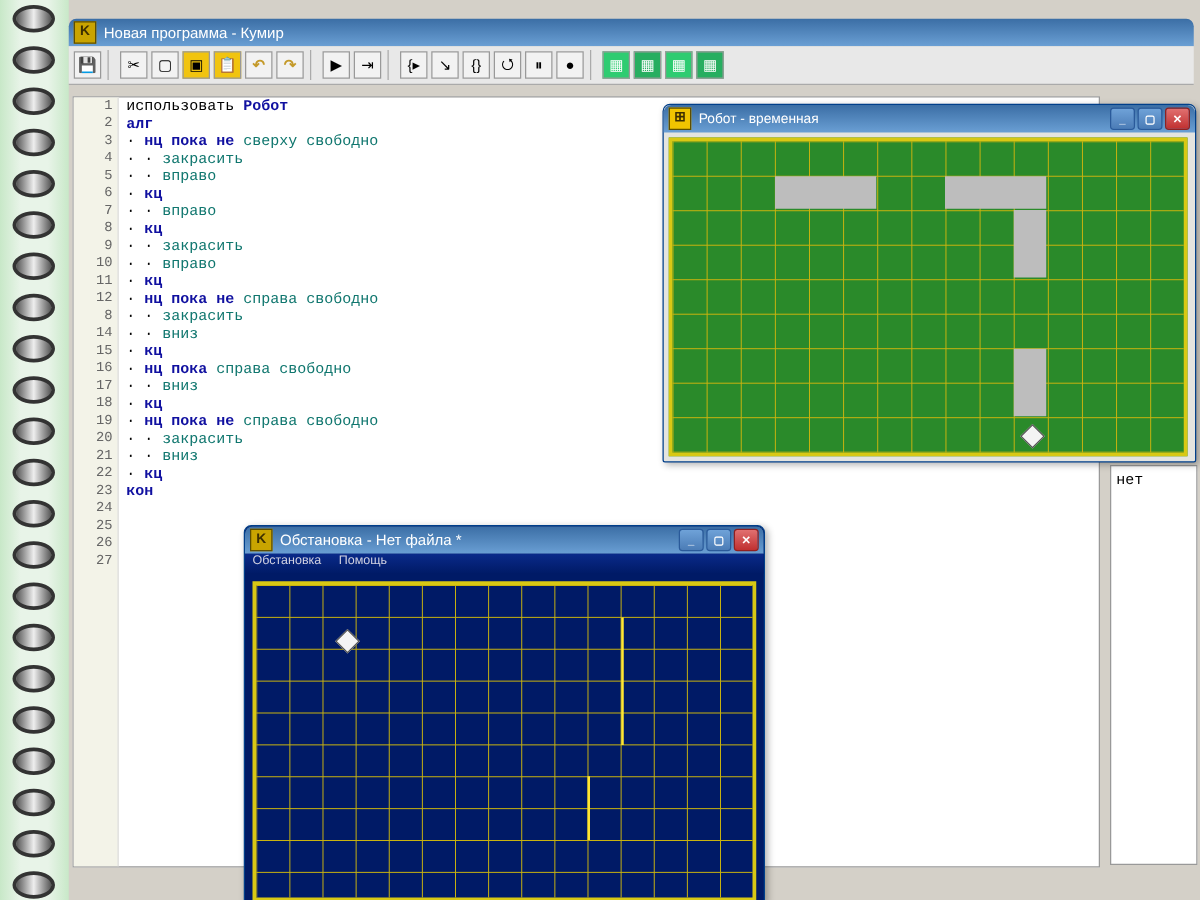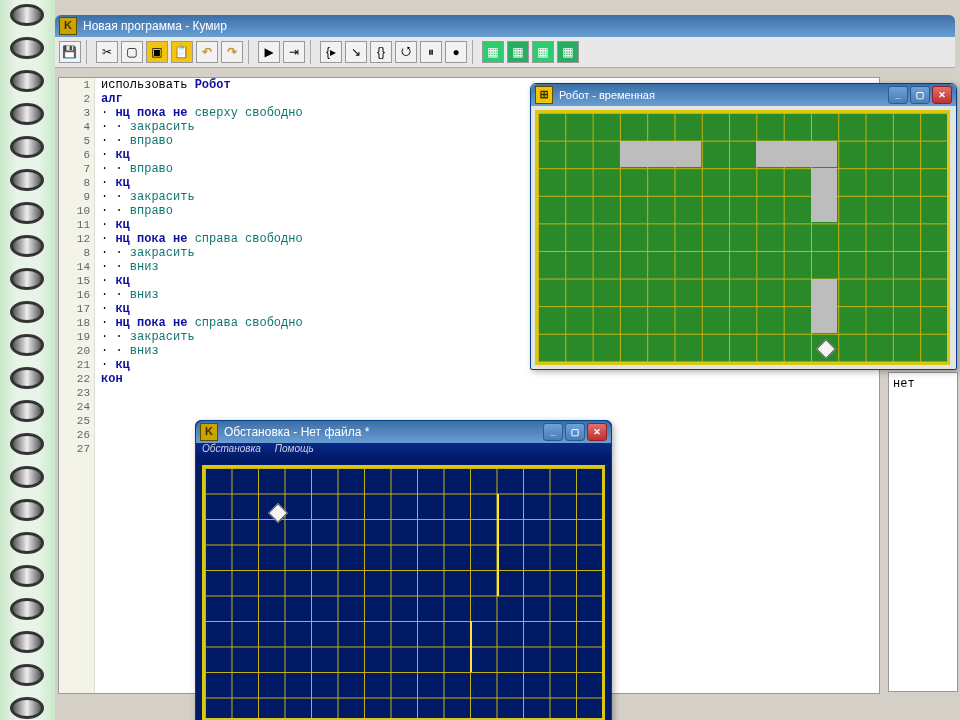--- a/index.html
+++ b/index.html
@@ -196,21 +196,21 @@
     background:#001a66;
     box-shadow:2px 2px 6px rgba(0,0,0,0.3);
     overflow:hidden;
   }
   .obst-win .titlebar { background:linear-gradient(#3b6ea5,#6a9fd4);}
   .obst-menubar {
     background:linear-gradient(#0a2a8a,#001a66);
     height:16px; color:#d0d0e0;
     display:flex; padding:0 6px; font-size:10px;
   }
-  .obst-menubar span { margin-right:14px;font-style:italic;}
+  .obst-menubar span { margin-right:14px;}
   .obst-field {
     position:absolute;
     left:6px; top:44px;
     right:6px; bottom:0px;
     background:#001a66;
     border:3px solid #d8c814;
     box-sizing:border-box;
   }
   .obst-grid {
     position:absolute; inset:0;
@@ -323,20 +323,21 @@
       <div><span>· </span><span class="kw">кц</span></div>
       <div><span>· · </span><span class="kw2">вправо</span></div>
       <div><span>· </span><span class="kw">кц</span></div>
       <div><span>· · </span><span class="kw2">закрасить</span></div>
       <div><span>· · </span><span class="kw2">вправо</span></div>
       <div><span>· </span><span class="kw">кц</span></div>
       <div><span>· </span><span class="kw">нц пока не </span><span class="kw2">справа свободно</span></div>
       <div><span>· · </span><span class="kw2">закрасить</span></div>
       <div><span>· · </span><span class="kw2">вниз</span></div>
       <div><span>· </span><span class="kw">кц</span></div>
+      <div><span>· </span><span class="kw">нц пока </span><span class="kw2">справа свободно</span></div>
       <div><span>· · </span><span class="kw2">вниз</span></div>
       <div><span>· </span><span class="kw">кц</span></div>
       <div><span>· </span><span class="kw">нц пока не </span><span class="kw2">справа свободно</span></div>
       <div><span>· · </span><span class="kw2">закрасить</span></div>
       <div><span>· · </span><span class="kw2">вниз</span></div>
       <div><span>· </span><span class="kw">кц</span></div>
       <div><span class="kw">кон</span></div>
       <div><span></span></div>
     </div>
 </div>

